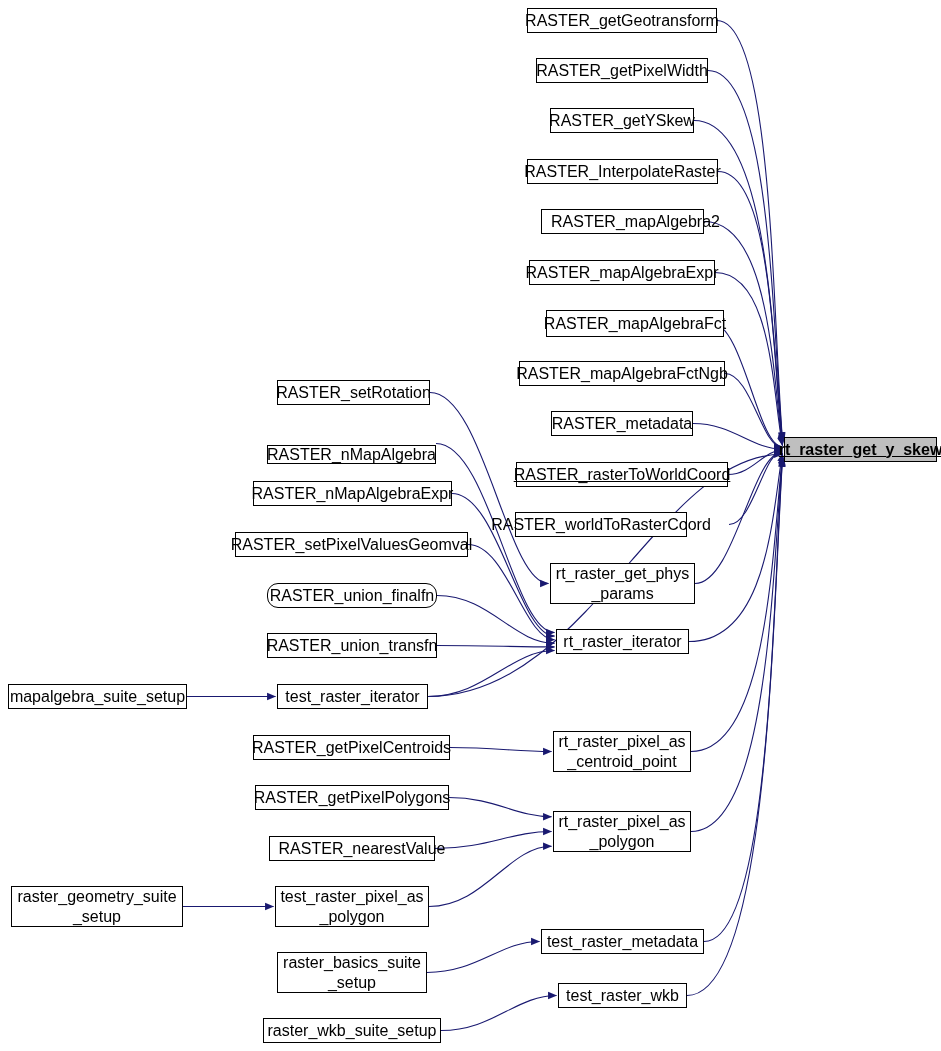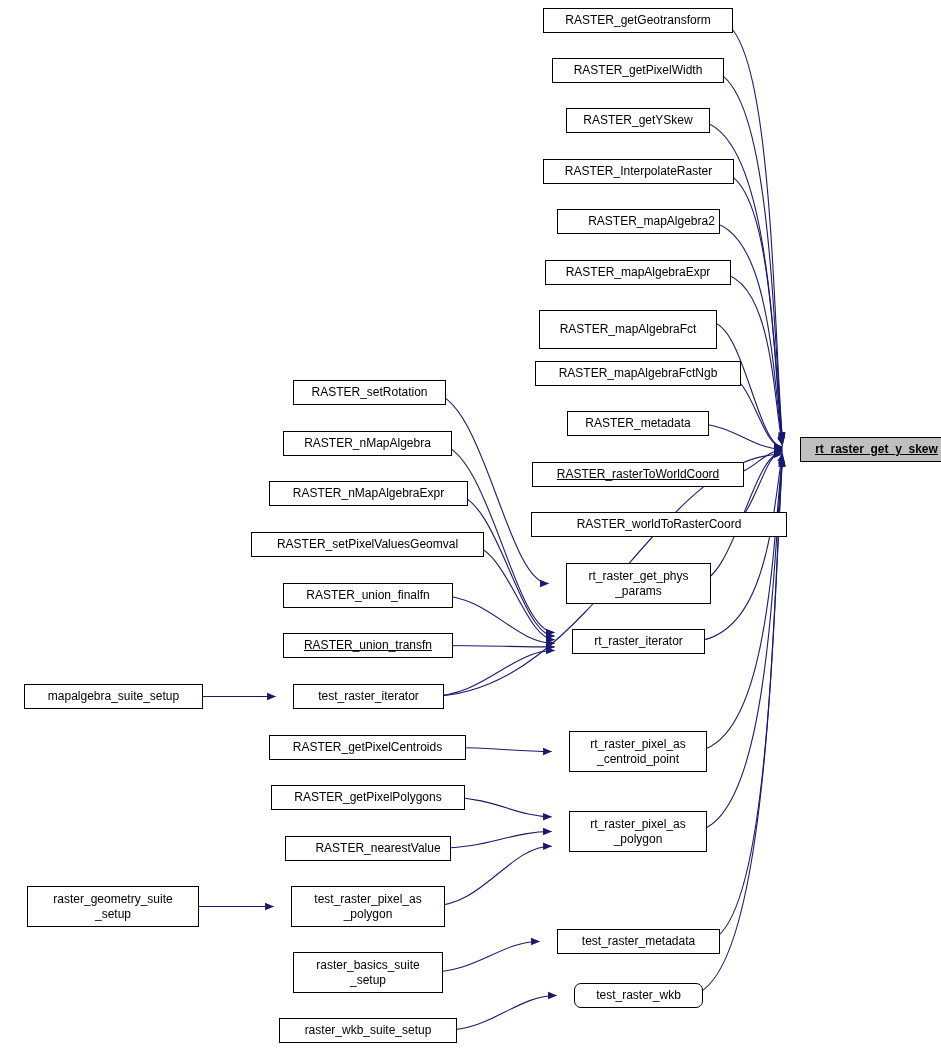--- a/index.html
+++ b/index.html
@@ -32,25 +32,24 @@
   .node {
     position: absolute;
     box-sizing: border-box;
     border: 1px solid var(--node-border, #000000);
     background: var(--node-fill, #ffffff);
     color: var(--text-color, #000000);
     display: flex;
     flex-direction: column;
     align-items: center;
     justify-content: center;
-    font-size: 12px;
+    font-size: 16px;
     line-height: 1.25;
     white-space: nowrap;
     cursor: pointer;
-    margin-left: 16px;
   }
   .node.highlight {
     background: var(--highlight-fill, #bfbfbf);
     font-weight: bold;
   }
   .node-line {
     display: block;
   }
 </style>
 </head>
@@ -111,75 +110,75 @@
       </div>
       <div class="node" style="left: 527px; top: 159px; width: 191px; height: 25px;">
         <span class="node-line">RASTER_InterpolateRaster</span>
       </div>
       <div class="node" style="left: 541px; top: 209px; width: 163px; height: 25px; padding-left: 26px;">
         <span class="node-line">RASTER_mapAlgebra2</span>
       </div>
       <div class="node" style="left: 529px; top: 260px; width: 186px; height: 25px; align-items: center;">
         <span class="node-line">RASTER_mapAlgebraExpr</span>
       </div>
-      <div class="node" style="left: 523px; top: 310px; width: 178px; height: 39px;">
+      <div class="node" style="left: 546px; top: 310px; width: 178px; height: 27px;">
         <span class="node-line">RASTER_mapAlgebraFct</span>
       </div>
       <div class="node" style="left: 519px; top: 361px; width: 206px; height: 25px;">
         <span class="node-line">RASTER_mapAlgebraFctNgb</span>
       </div>
       <div class="node" style="left: 551px; top: 411px; width: 142px; height: 25px;">
         <span class="node-line">RASTER_metadata</span>
       </div>
       <div class="node" style="left: 516px; top: 462px; width: 212px; height: 25px; text-decoration: underline;">
         <span class="node-line">RASTER_rasterToWorldCoord</span>
       </div>
-      <div class="node" style="left: 515px; top: 512px; width: 256px; height: 25px;">
+      <div class="node" style="left: 515px; top: 512px; width: 172px; height: 25px;">
         <span class="node-line">RASTER_worldToRasterCoord</span>
       </div>
       <div class="node" style="left: 550px; top: 563px; width: 145px; height: 41px;">
         <span class="node-line">rt_raster_get_phys</span>
         <span class="node-line">_params</span>
       </div>
       <div class="node" style="left: 556px; top: 629px; width: 133px; height: 25px; justify-content: center;">
         <span class="node-line">rt_raster_iterator</span>
       </div>
       <div class="node" style="left: 553px; top: 731px; width: 138px; height: 41px;">
         <span class="node-line">rt_raster_pixel_as</span>
         <span class="node-line">_centroid_point</span>
       </div>
       <div class="node" style="left: 553px; top: 811px; width: 138px; height: 41px;">
         <span class="node-line">rt_raster_pixel_as</span>
         <span class="node-line">_polygon</span>
       </div>
       <div class="node" style="left: 541px; top: 929px; width: 163px; height: 25px;">
         <span class="node-line">test_raster_metadata</span>
       </div>
-      <div class="node" style="left: 558px; top: 983px; width: 129px; height: 25px; border-radius: 7px;">
+      <div class="node" style="left: 558px; top: 983px; width: 129px; height: 25px;">
         <span class="node-line">test_raster_wkb</span>
       </div>
       <div class="node highlight" style="left: 784px; top: 437px; width: 153px; height: 25px; text-decoration: underline;">
         <span class="node-line">rt_raster_get_y_skew</span>
       </div>
       <div class="node" style="left: 277px; top: 380px; width: 153px; height: 25px;">
         <span class="node-line">RASTER_setRotation</span>
       </div>
-      <div class="node" style="left: 267px; top: 431px; width: 169px; height: 25px; justify-content: center;">
+      <div class="node" style="left: 267px; top: 445px; width: 169px; height: 19px; justify-content: center;">
         <span class="node-line">RASTER_nMapAlgebra</span>
       </div>
       <div class="node" style="left: 253px; top: 481px; width: 199px; height: 25px;">
         <span class="node-line">RASTER_nMapAlgebraExpr</span>
       </div>
       <div class="node" style="left: 235px; top: 532px; width: 233px; height: 25px; justify-content: center;">
         <span class="node-line">RASTER_setPixelValuesGeomval</span>
       </div>
-      <div class="node" style="left: 267px; top: 583px; width: 170px; height: 25px;">
+      <div class="node" style="left: 267px; top: 583px; width: 170px; height: 25px; border-radius: 11px;">
         <span class="node-line">RASTER_union_finalfn</span>
       </div>
-      <div class="node" style="left: 267px; top: 633px; width: 170px; height: 25px; text-decoration: underline;">
+      <div class="node" style="left: 267px; top: 633px; width: 170px; height: 25px;">
         <span class="node-line">RASTER_union_transfn</span>
       </div>
       <div class="node" style="left: 277px; top: 684px; width: 151px; height: 25px;">
         <span class="node-line">test_raster_iterator</span>
       </div>
       <div class="node" style="left: 253px; top: 735px; width: 197px; height: 25px;">
         <span class="node-line">RASTER_getPixelCentroids</span>
       </div>
       <div class="node" style="left: 255px; top: 785px; width: 194px; height: 25px;">
         <span class="node-line">RASTER_getPixelPolygons</span>

